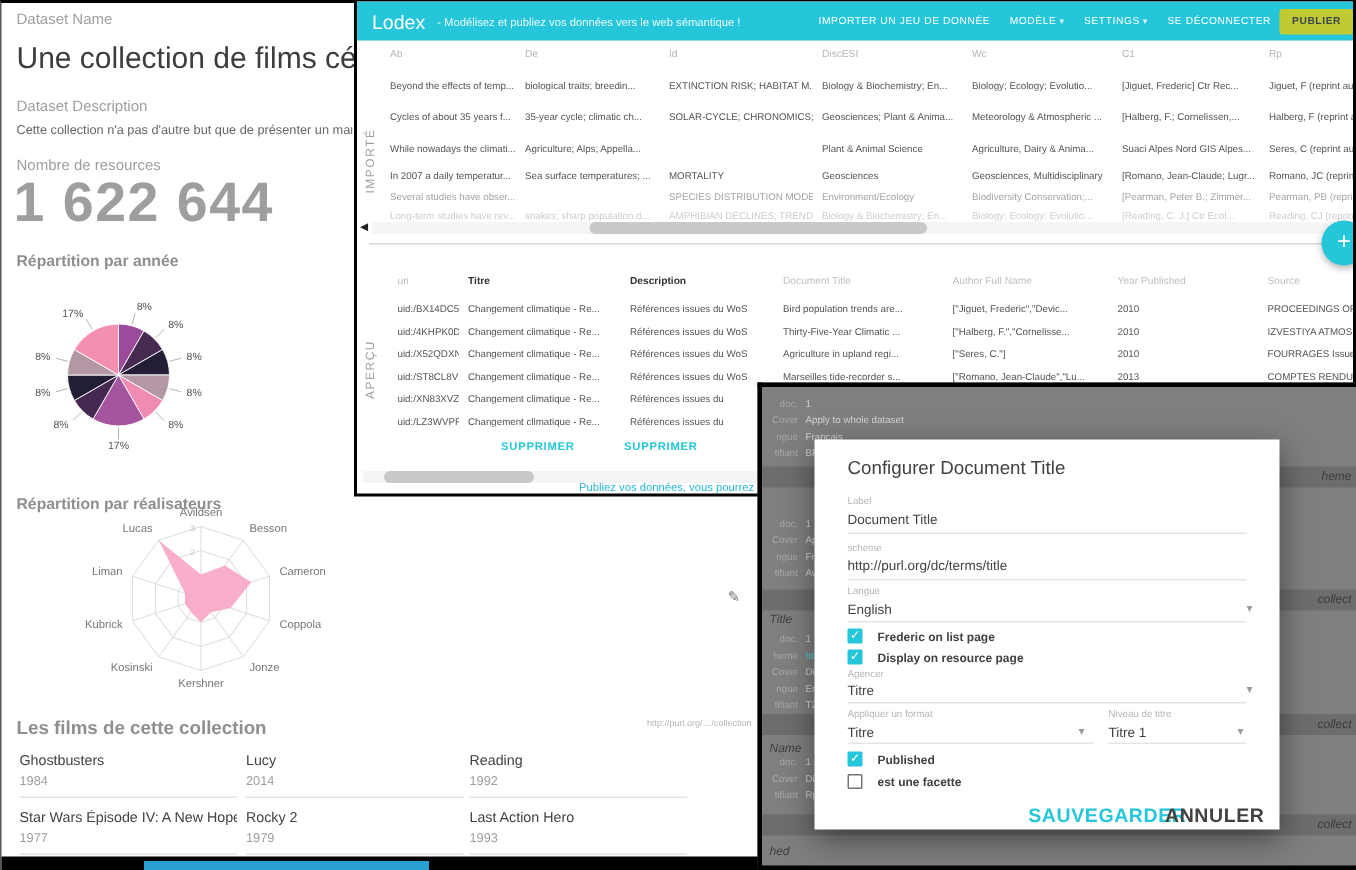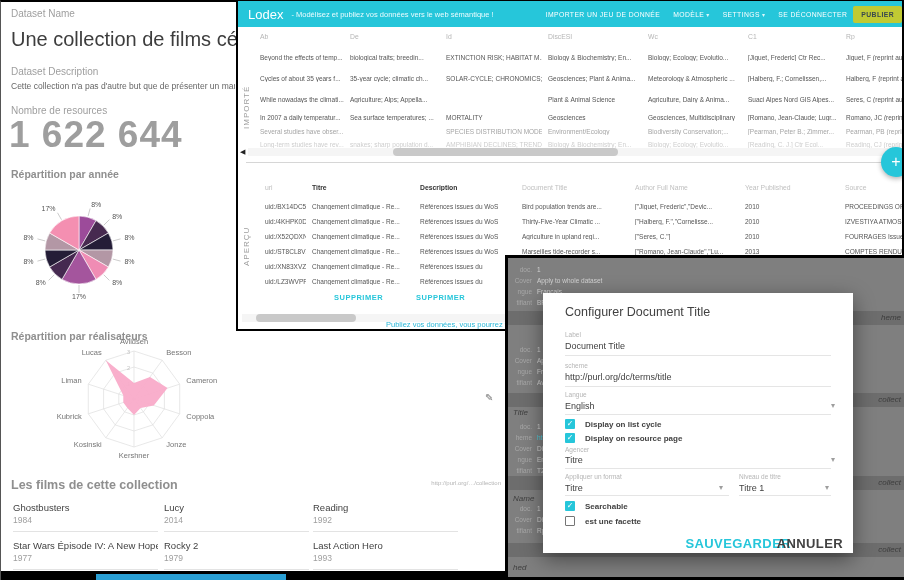--- a/index.html
+++ b/index.html
@@ -367,41 +367,41 @@
     <div class="dlg-label" style="left:22px;top:69px;">scheme</div>
     <div class="dlg-value" style="left:22px;top:79px;">http://purl.org/dc/terms/title</div>
     <div class="dlg-line" style="left:22px;top:93px;width:266px;"></div>
 
     <div class="dlg-label" style="left:22px;top:98px;">Langue</div>
     <div class="dlg-value" style="left:22px;top:108px;">English</div>
     <div class="dlg-caret" style="left:288px;top:108px;">▾</div>
     <div class="dlg-line" style="left:22px;top:121px;width:266px;"></div>
 
     <div class="checkbox checked" style="left:22px;top:126px;">✓</div>
-    <div class="cb-label" style="left:42px;top:127px;">Display on list cycle</div>
+    <div class="cb-label" style="left:42px;top:127px;">Frederic on list page</div>
     <div class="checkbox checked" style="left:22px;top:140px;">✓</div>
     <div class="cb-label" style="left:42px;top:141px;">Display on resource page</div>
 
     <div class="dlg-label" style="left:22px;top:153px;">Agencer</div>
     <div class="dlg-value" style="left:22px;top:162px;">Titre</div>
     <div class="dlg-caret" style="left:288px;top:162px;">▾</div>
     <div class="dlg-line" style="left:22px;top:175px;width:266px;"></div>
 
     <div class="dlg-label" style="left:22px;top:180px;">Appliquer un format</div>
     <div class="dlg-value" style="left:22px;top:190px;">Titre</div>
     <div class="dlg-caret" style="left:176px;top:190px;">▾</div>
     <div class="dlg-line" style="left:22px;top:202px;width:164px;"></div>
 
     <div class="dlg-label" style="left:196px;top:180px;">Niveau de titre</div>
     <div class="dlg-value" style="left:196px;top:190px;">Titre 1</div>
     <div class="dlg-caret" style="left:282px;top:190px;">▾</div>
     <div class="dlg-line" style="left:196px;top:202px;width:92px;"></div>
 
     <div class="checkbox checked" style="left:22px;top:208px;">✓</div>
-    <div class="cb-label" style="left:42px;top:209px;">Searchable</div>
+    <div class="cb-label" style="left:42px;top:209px;">Published</div>
     <div class="checkbox unchecked" style="left:22px;top:223px;"></div>
     <div class="cb-label" style="left:42px;top:224px;">est une facette</div>
 
     <div class="dlg-btn" style="right:62px;top:243px;color:#26c6da;">SAUVEGARDER</div>
     <div class="dlg-btn" style="right:10px;top:243px;color:#424242;">ANNULER</div>
   </div>
 
 </div>
 
 </body></html>

